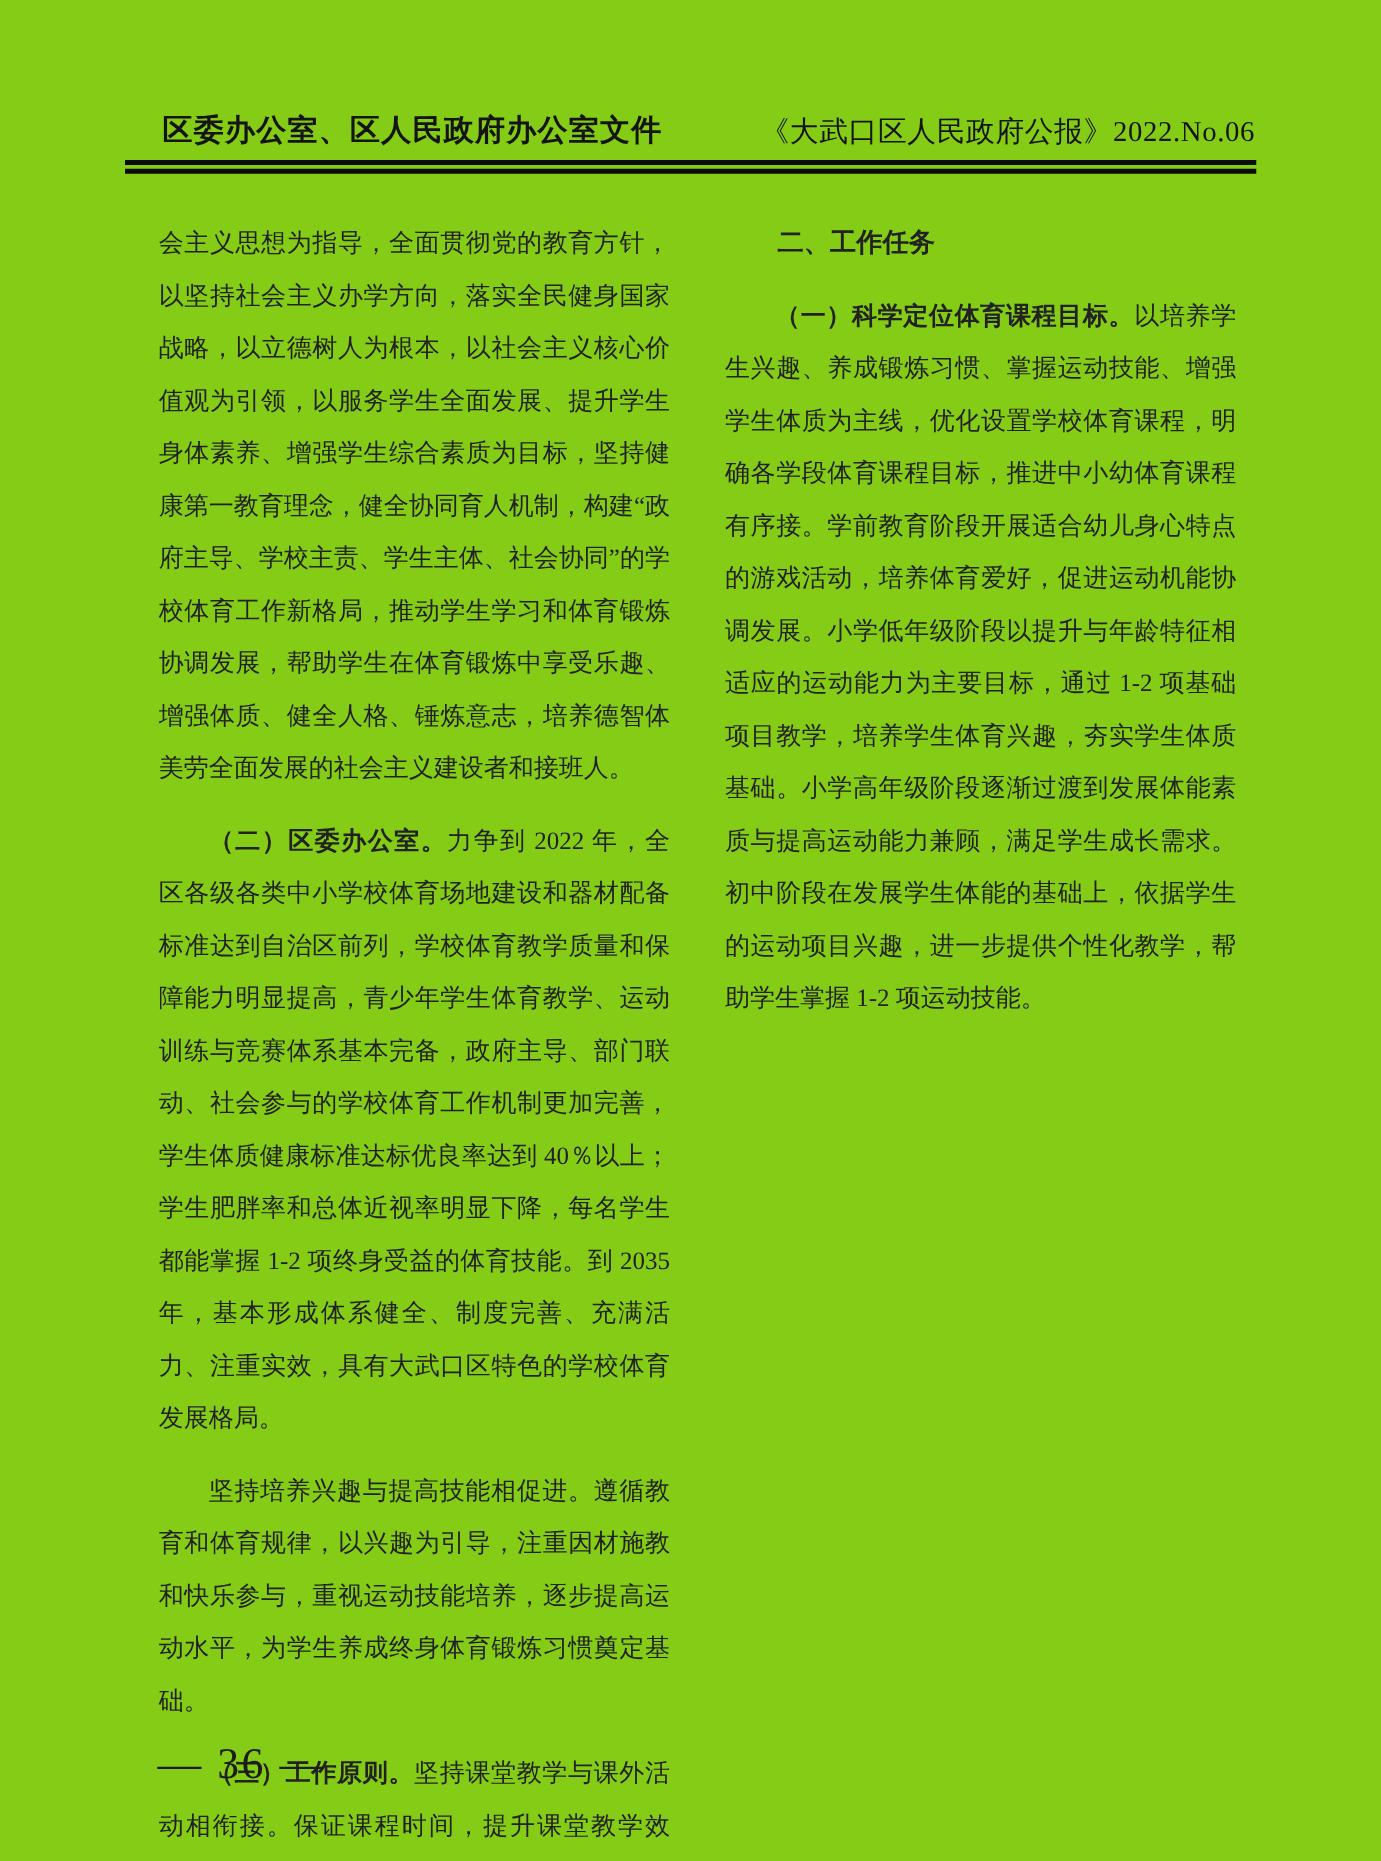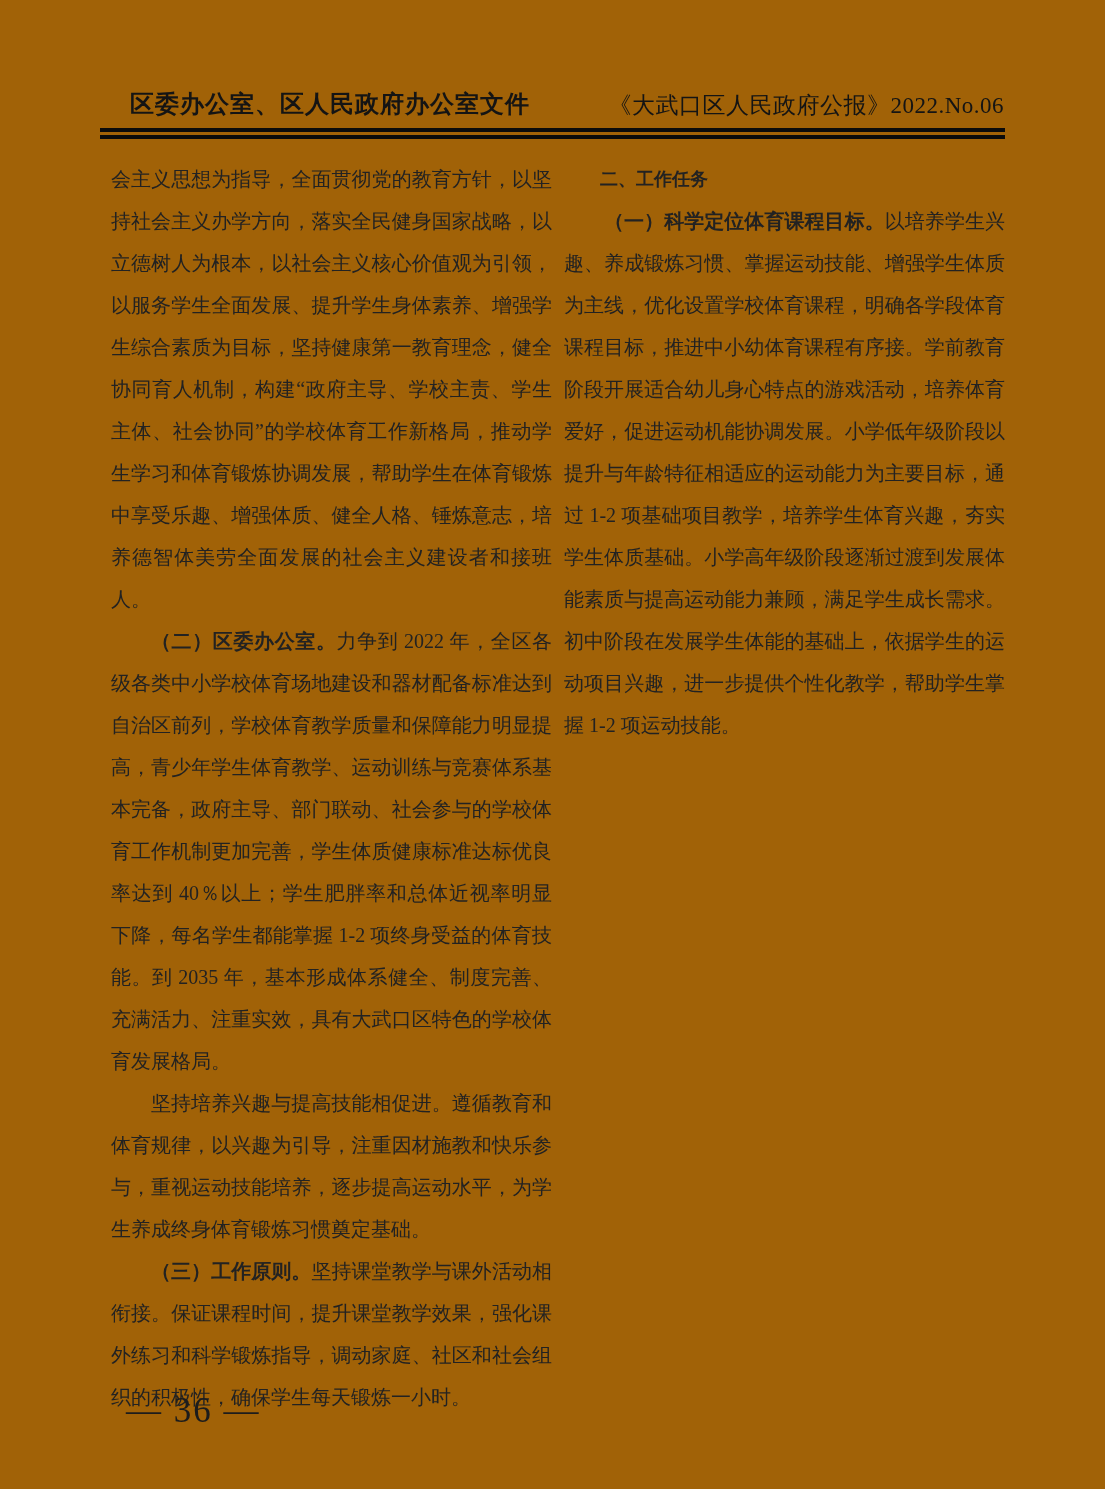--- a/index.html
+++ b/index.html
@@ -1,21 +1,21 @@
 <!DOCTYPE html>
 <html lang="zh"><head>
 <meta charset="utf-8">
 <style>
   html, body { margin: 0; padding: 0; background: #e8e8e8; }
   .page {
     position: relative;
     width: 1105px;
     height: 1489px;
     margin: 0 auto;
-    background: #a16207;
+    background: #84cc16;
     overflow: hidden;
     font-family: "Liberation Serif", serif;
     color: #1e1e1e;
   }
 
   
   .hdr-left {
     position: absolute;
     left: 130px;
     top: 88px;
@@ -52,27 +52,27 @@
     top: 158px;
     width: 441px;
     text-align: justify;
     font-size: 20px;
     line-height: 42px;
     color: #222;
   }
   .col-left  { left: 111px; }
   .col-right { left: 564px; }
 
-  .para { margin: 0; text-indent: 2em; }
+  .para { margin: 16px; text-indent: 2em; }
   .para.cont { text-indent: 0; }
   .para .lead { font-weight: 700; }
   .para.heading {
     font-family: "Liberation Sans", sans-serif;
     font-weight: 700;
-    font-size: 18px;
+    font-size: 21px;
   }
 
   
   .page-number {
     position: absolute;
     left: 126px;
     top: 1391px;
     font-family: "Liberation Serif", serif;
     font-size: 35px;
     letter-spacing: 2px;

